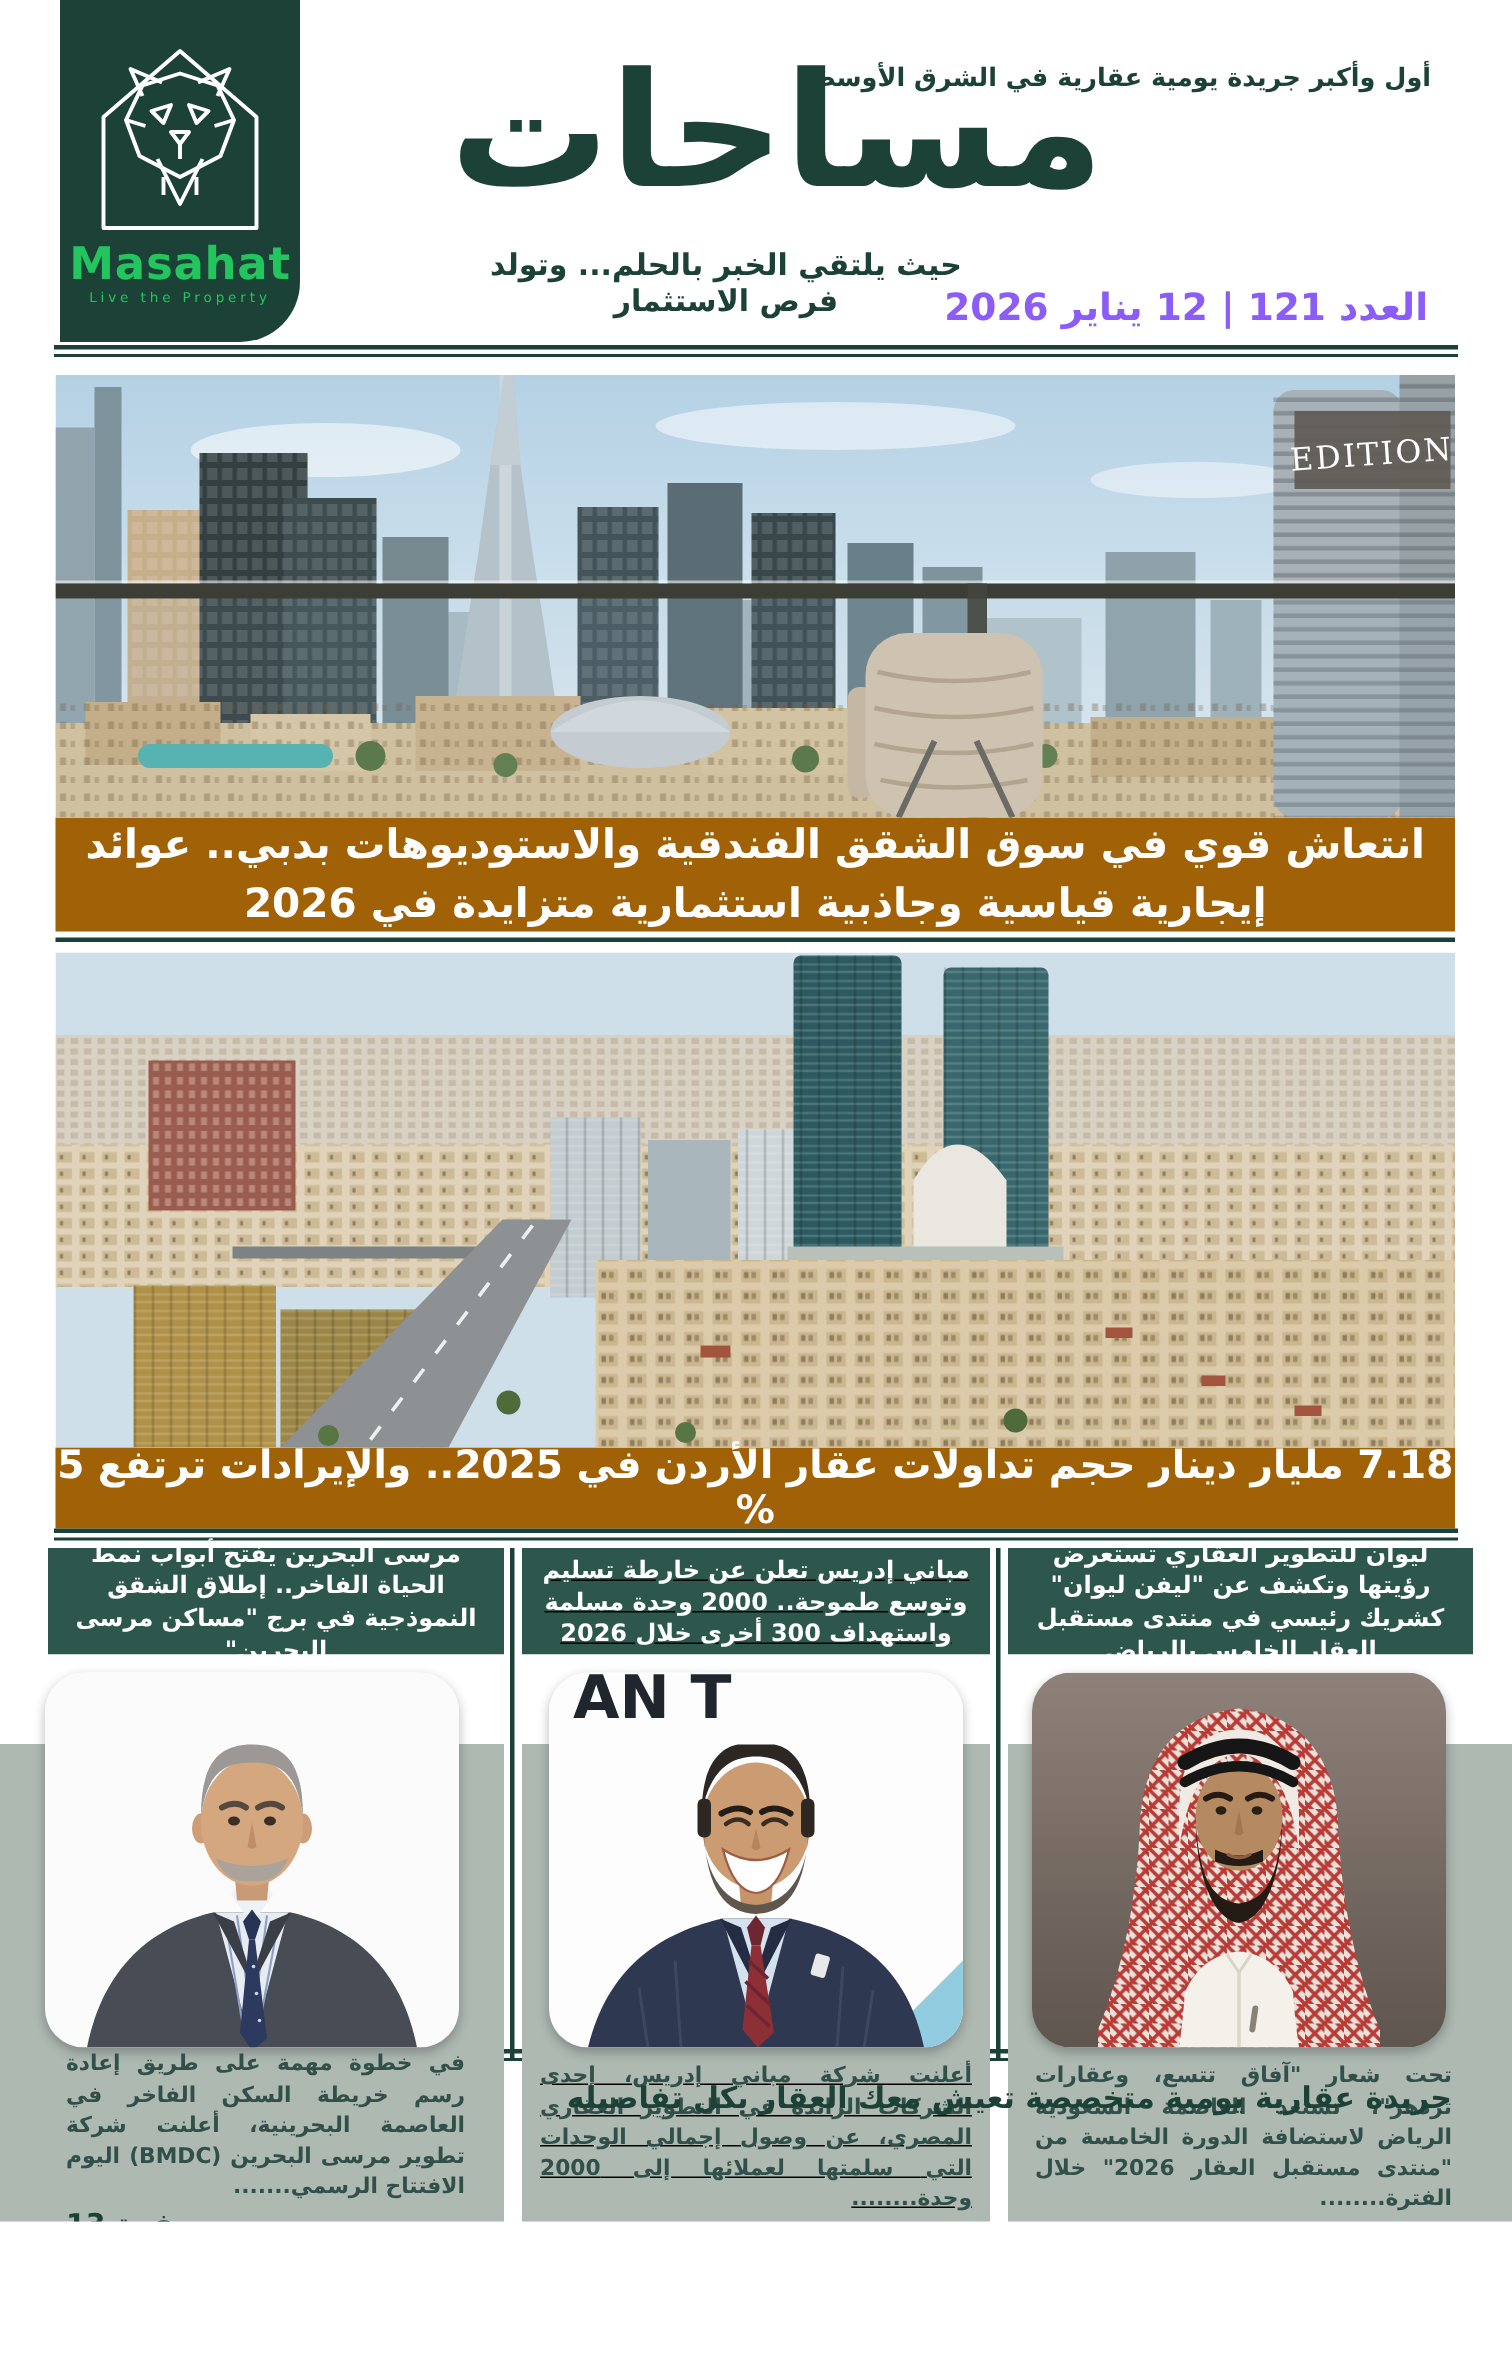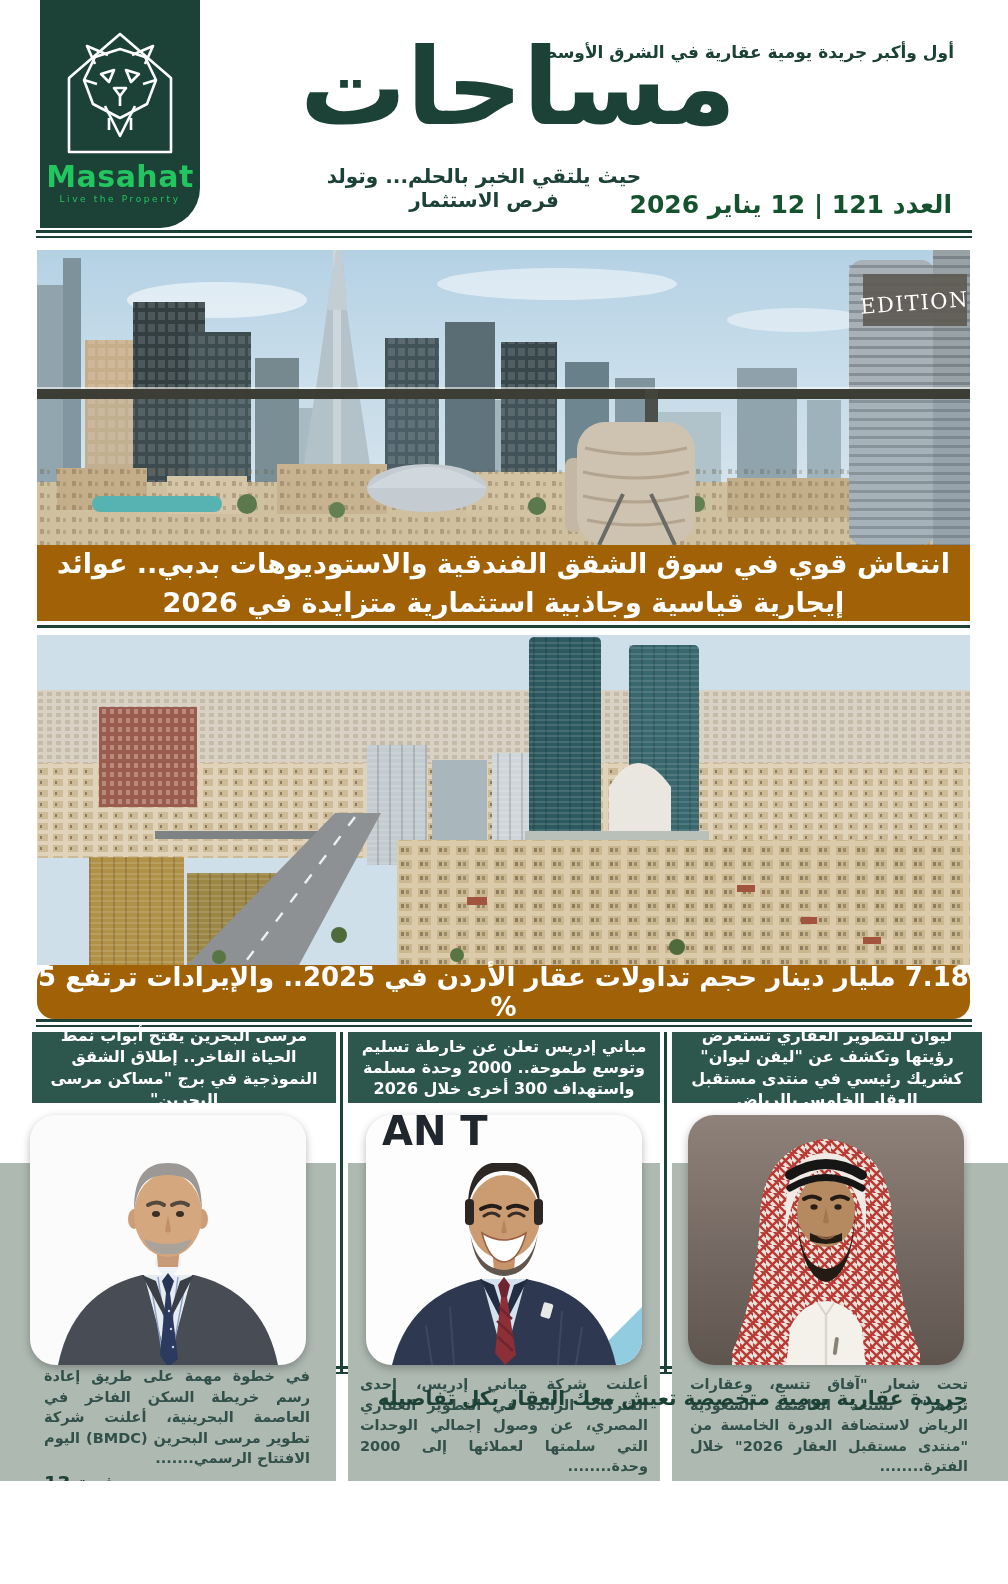--- a/index.html
+++ b/index.html
@@ -11,40 +11,40 @@
   .logo-block { position: absolute; left: 40px; top: 0; width: 160px; height: 228px;
     background: #1c4137; border-radius: 0 0 40px 0; text-align: center; color: #22c55e; }
   .logo-block svg { margin-top: 26px; }
   .logo-word { font-size: 30px; font-weight: bold; letter-spacing: .5px; line-height: 1; margin-top: 4px; }
   .logo-sub { font-size: 9px; letter-spacing: 2.6px; margin-top: 2px; }
   .mast-top { position: absolute; top: 42px; right: 54px; font-size: 17px; font-weight: bold; color: #1c4137; }
   .mast-title { position: absolute; top: 30px; left: 300px; width: 460px; text-align: left;
     font-size: 106px; font-weight: bold; color: #1c4137; line-height: 1.1; }
   .mast-sub { position: absolute; top: 164px; left: 300px; width: 460px; padding-right: 92px;
     text-align: center; font-size: 20px; font-weight: bold; color: #1c4137; }
-  .issue-line { position: absolute; top: 190px; right: 56px; font-size: 25px; font-weight: bold; color: #14532d; }
+  .issue-line { position: absolute; top: 190px; right: 56px; font-size: 25px; font-weight: bold; color: #8b5cf6; }
 
   
   .rule2 { height: 8px; border-top: 3px solid #1c4137; border-bottom: 2px solid #1c4137; margin: 0 36px; }
   .rule1 { height: 3px; background: #1c4137; margin: 4px 38px 7px 37px; }
 
   
   figure.story { margin: 0; }
   .photo { margin: 12px 38px 0 37px; font-size: 0; }
   .photo svg { display: block; width: 933px; }
   .caption { margin: 0 38px 0 37px; background: #a16207; color: #fff; font-weight: bold;
     text-align: center; display: flex; align-items: center; justify-content: center; }
   .caption-1 { height: 76px; font-size: 27px; line-height: 1.45; }
-  .caption-2 { height: 54px; font-size: 26px; border-radius: 17px; }
+  .caption-2 { height: 54px; font-size: 26px; }
 
   
   .columns { display: flex; margin-top: 5px; height: 331px; }
   .col { flex: 0 0 auto; }
   .col-left  { width: 336px; }
-  .col-mid   { width: 312px; }
+  .col-mid   { width: 312px; text-decoration: underline; }
   .col-right { width: 336px; }
   .col-gap { width: 12px; position: relative; }
   .col-gap::after { content: ""; position: absolute; left: 4px; top: 0; bottom: -10px; width: 3px; background: #1c4137; }
   .col-head { height: 71px; background: #2d574c; color: #fff; font-weight: bold; font-size: 16px;
     line-height: 1.32; display: flex; align-items: center; justify-content: center;
     text-align: center; padding: 0 8px; }
   .col-left .col-head { margin-left: 32px; }
   .col-right .col-head { margin-right: 26px; }
   .portrait-zone { height: 263px; padding-top: 12px; display: flex; justify-content: center;
     background: linear-gradient(to bottom, #fff 0, #fff 60px, #aeb9b2 60px); }

